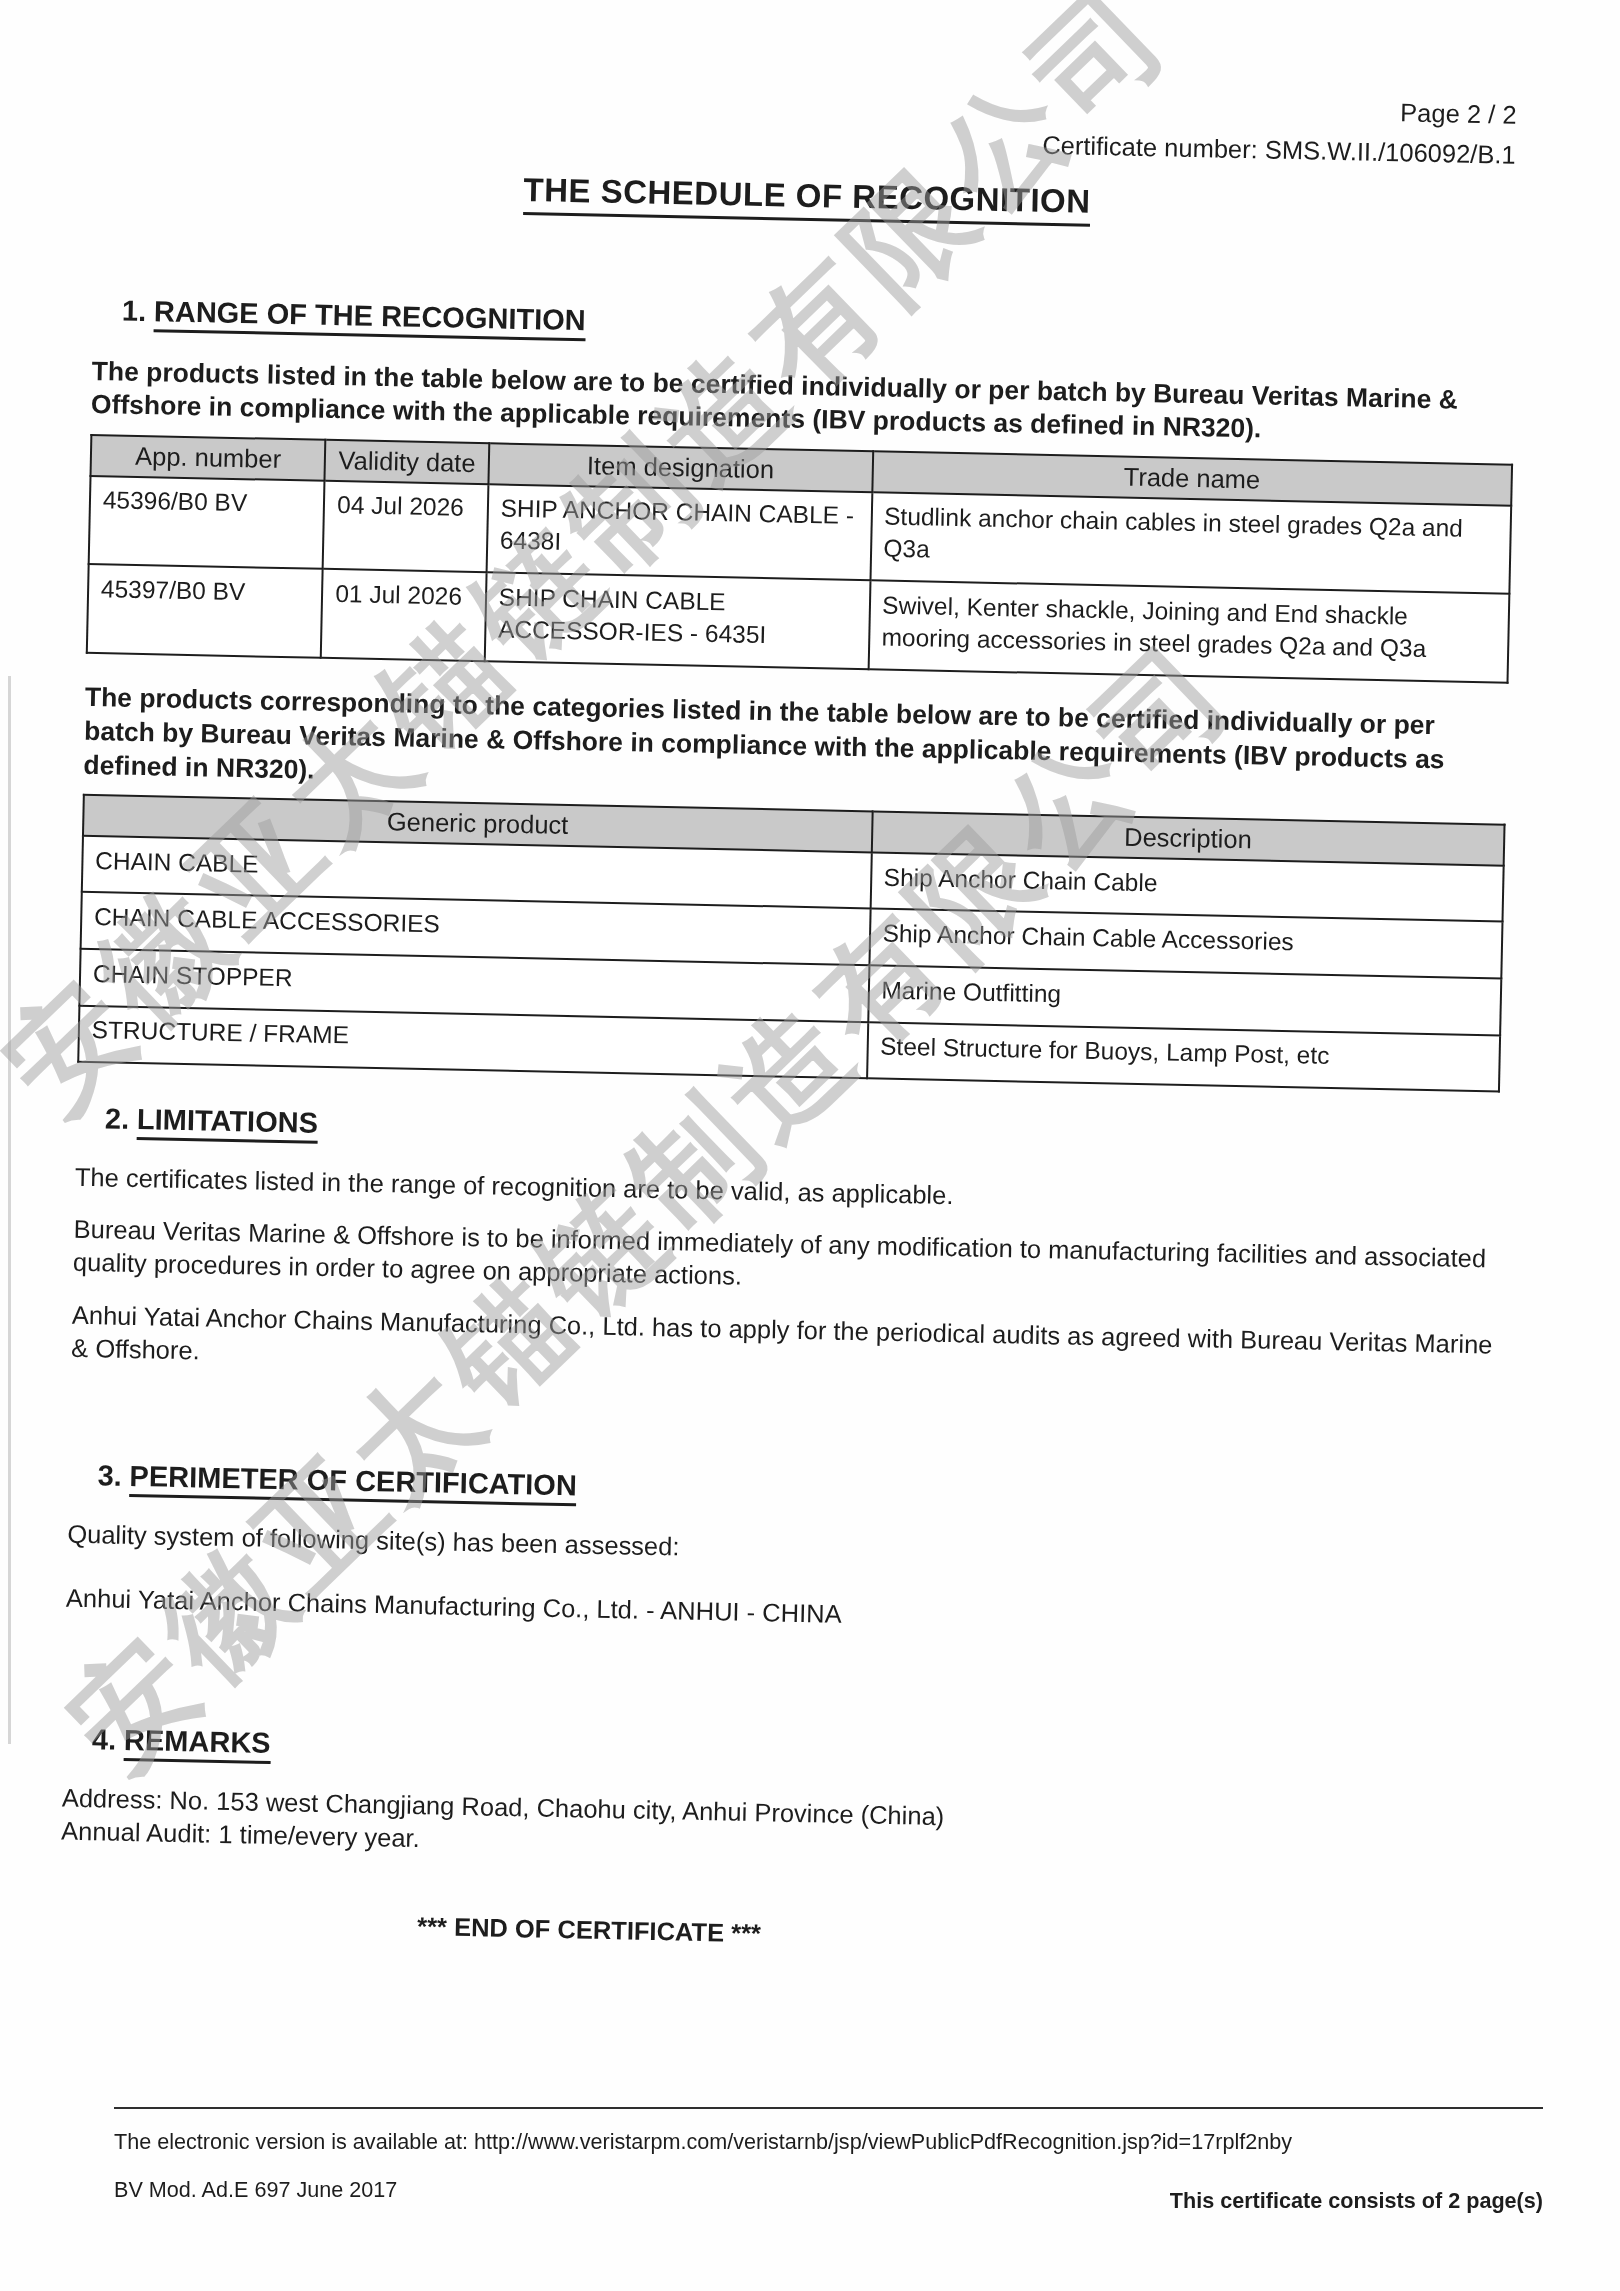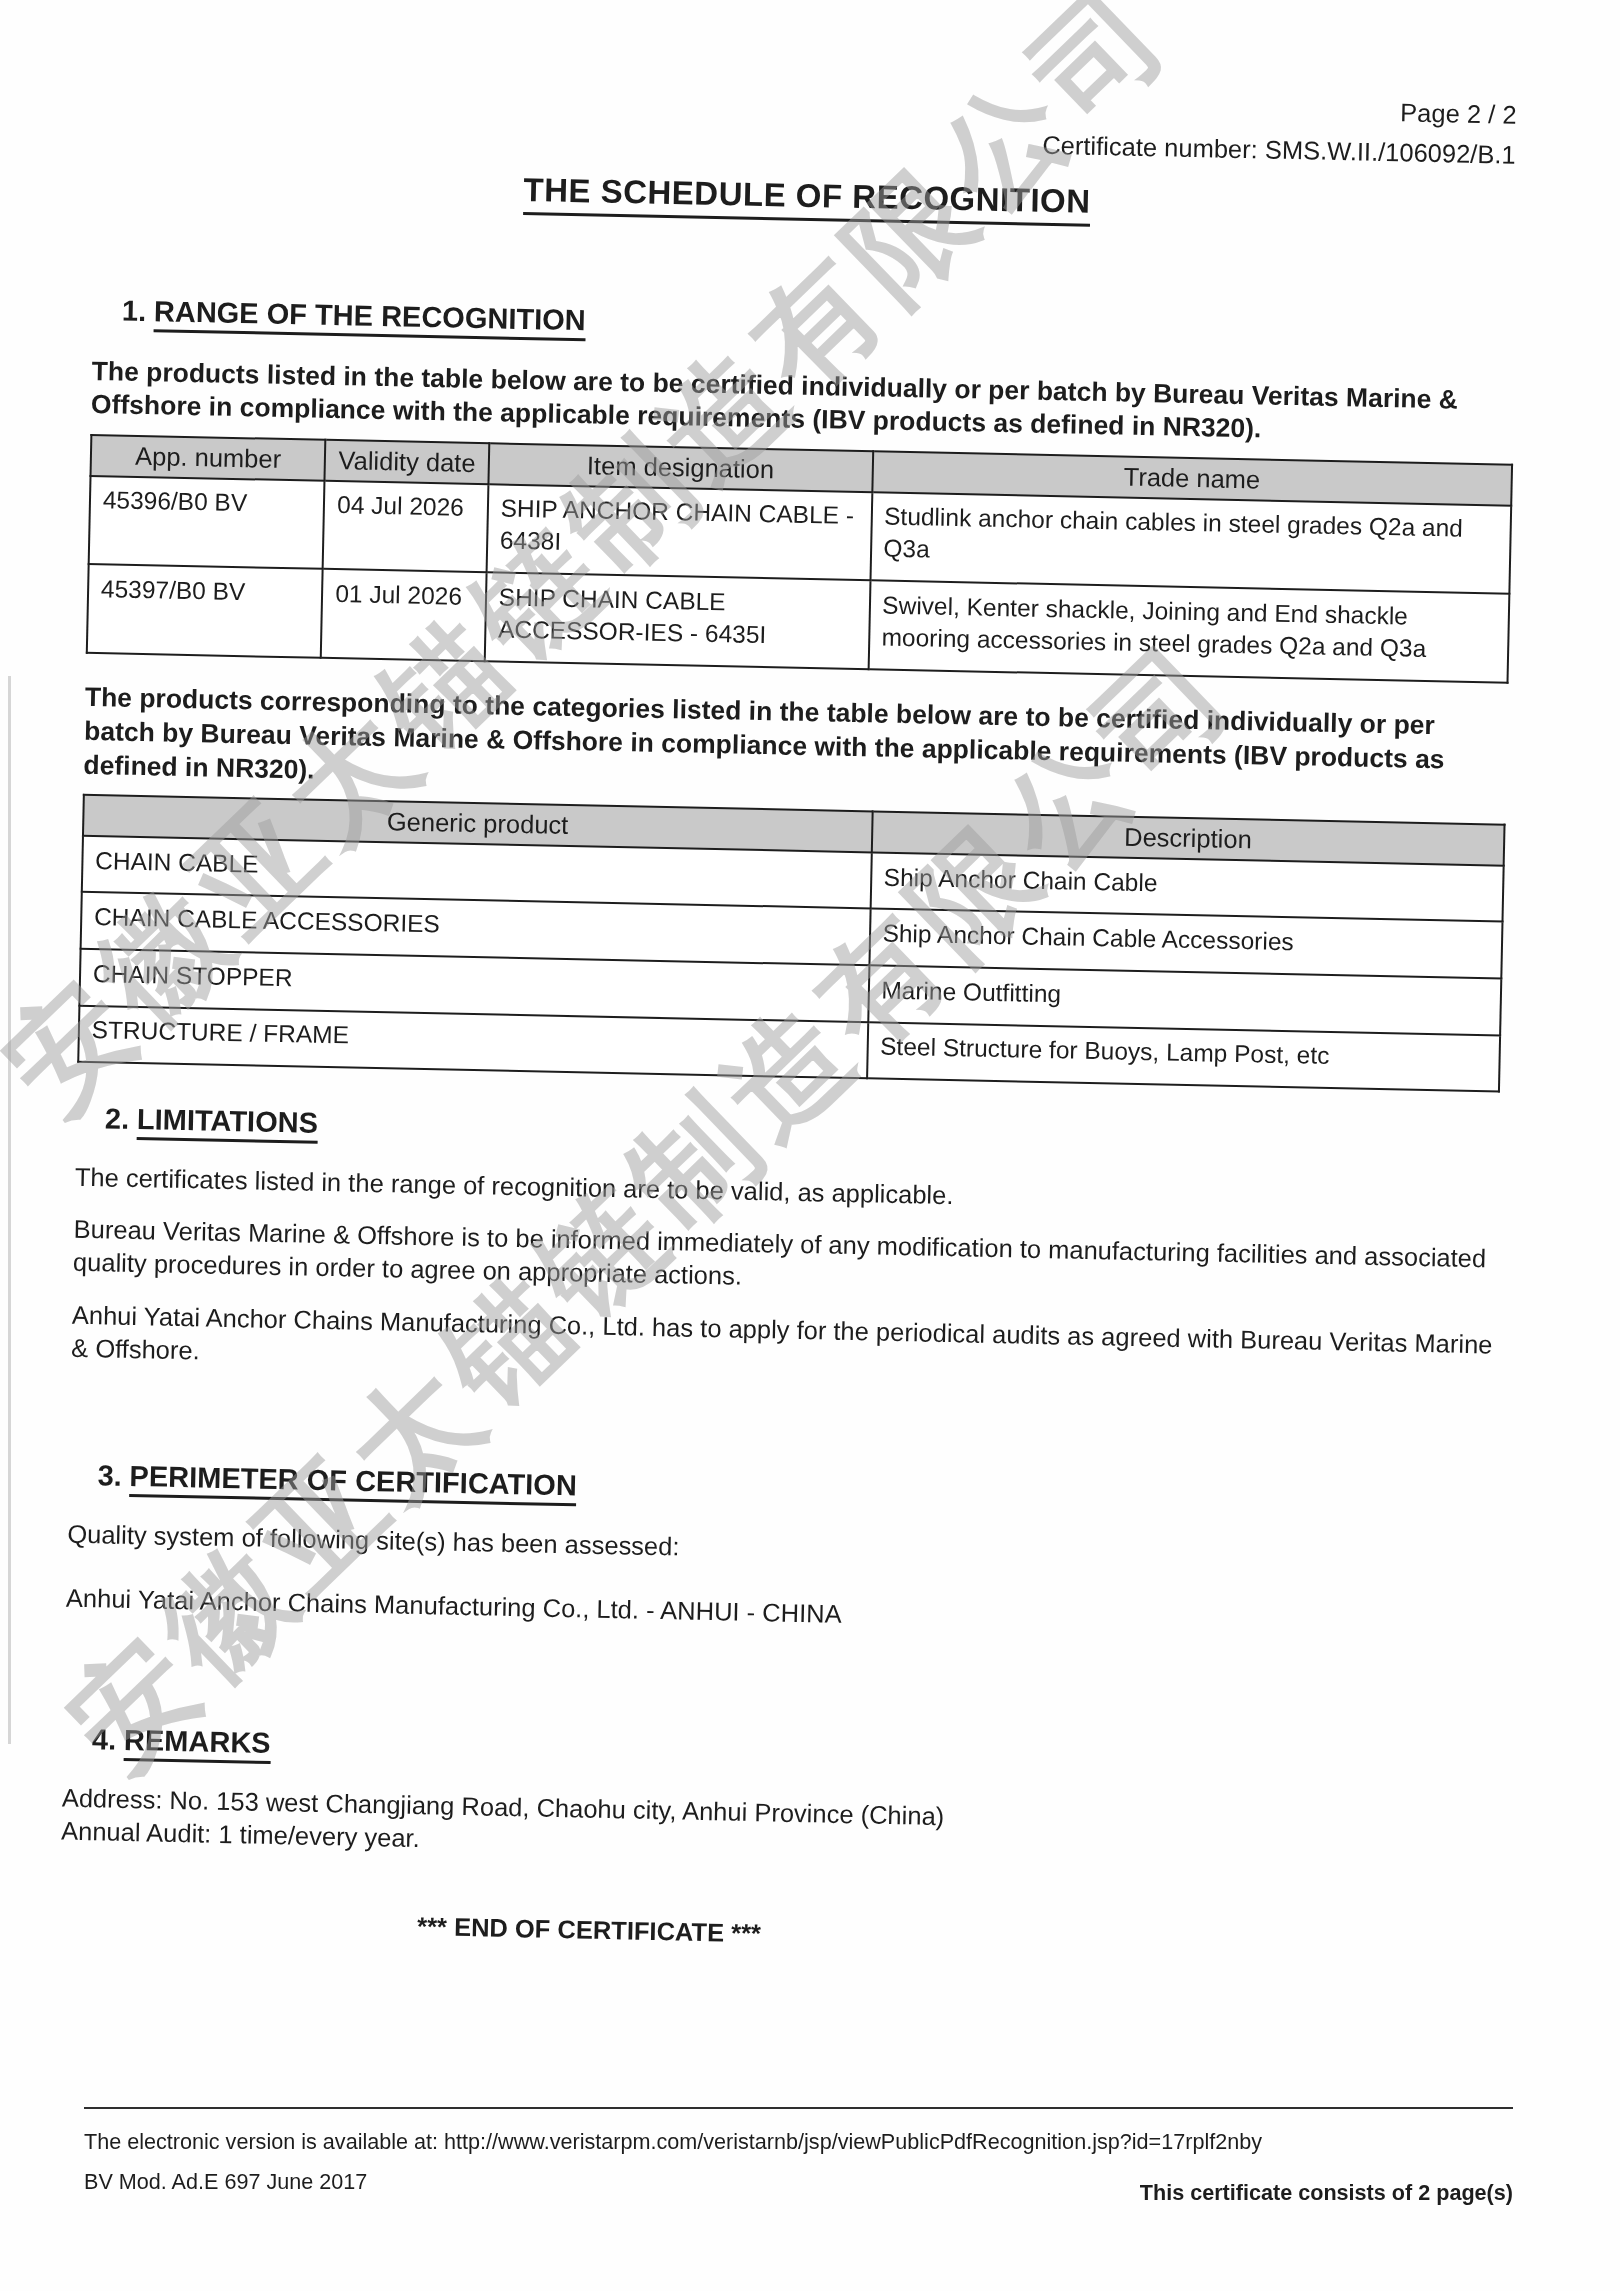--- a/index.html
+++ b/index.html
@@ -33,24 +33,24 @@
   th, td { border:2px solid #1d1d1d; }
   th { background:#c9c9c9; font-weight:normal; font-size:25.5px; padding:4.9px 7.8px; text-align:center; }
   td { font-size:24.5px; padding:7.8px 11.8px; vertical-align:top; line-height:1.3; background:#fff; }
   .products td { height:71px; }
   .cats td { height:39px; }
   .col-app { width:16.5%; }  .col-val { width:11.5%; }
   .col-item { width:27%; }   .col-trade { width:45%; }
   .col-gen { width:55.5%; }  .col-desc { width:44.5%; }
   .end-marker { margin-top:57px; margin-left:358px; font-size:25.5px; font-weight:bold; }
   .footer {
-    position:absolute; left:84px; top:2107px; width:1429px;
+    position:absolute; left:114px; top:2107px; width:1429px;
     border-top:2.9px solid #2e2e2e; padding-top:19.6px; font-size:21.6px;
   }
-  .footer-row { display:flex; justify-content:space-between; align-items:flex-start; margin-top:14px; }
+  .footer-row { display:flex; justify-content:space-between; align-items:flex-start; margin-top:22px; }
   .footer-right { margin-top:11.8px;font-weight:bold; }
   .wm {
     position:absolute; z-index:5; pointer-events:none;
     font-size:120px; font-weight:bold; letter-spacing:9.8px; white-space:nowrap;
     color:#9e9e9e; opacity:0.48;
     transform:translate(-50%,-50%) rotate(-44deg);
   }
   .wm1 { left:588px; top:549px; }
   .wm2 { left:652px; top:1206px; }
   .edge-line { position:absolute; left:7.8px; top:676px; width:2.9px; height:1068px; background:#b5b5b5; opacity:0.55; }

